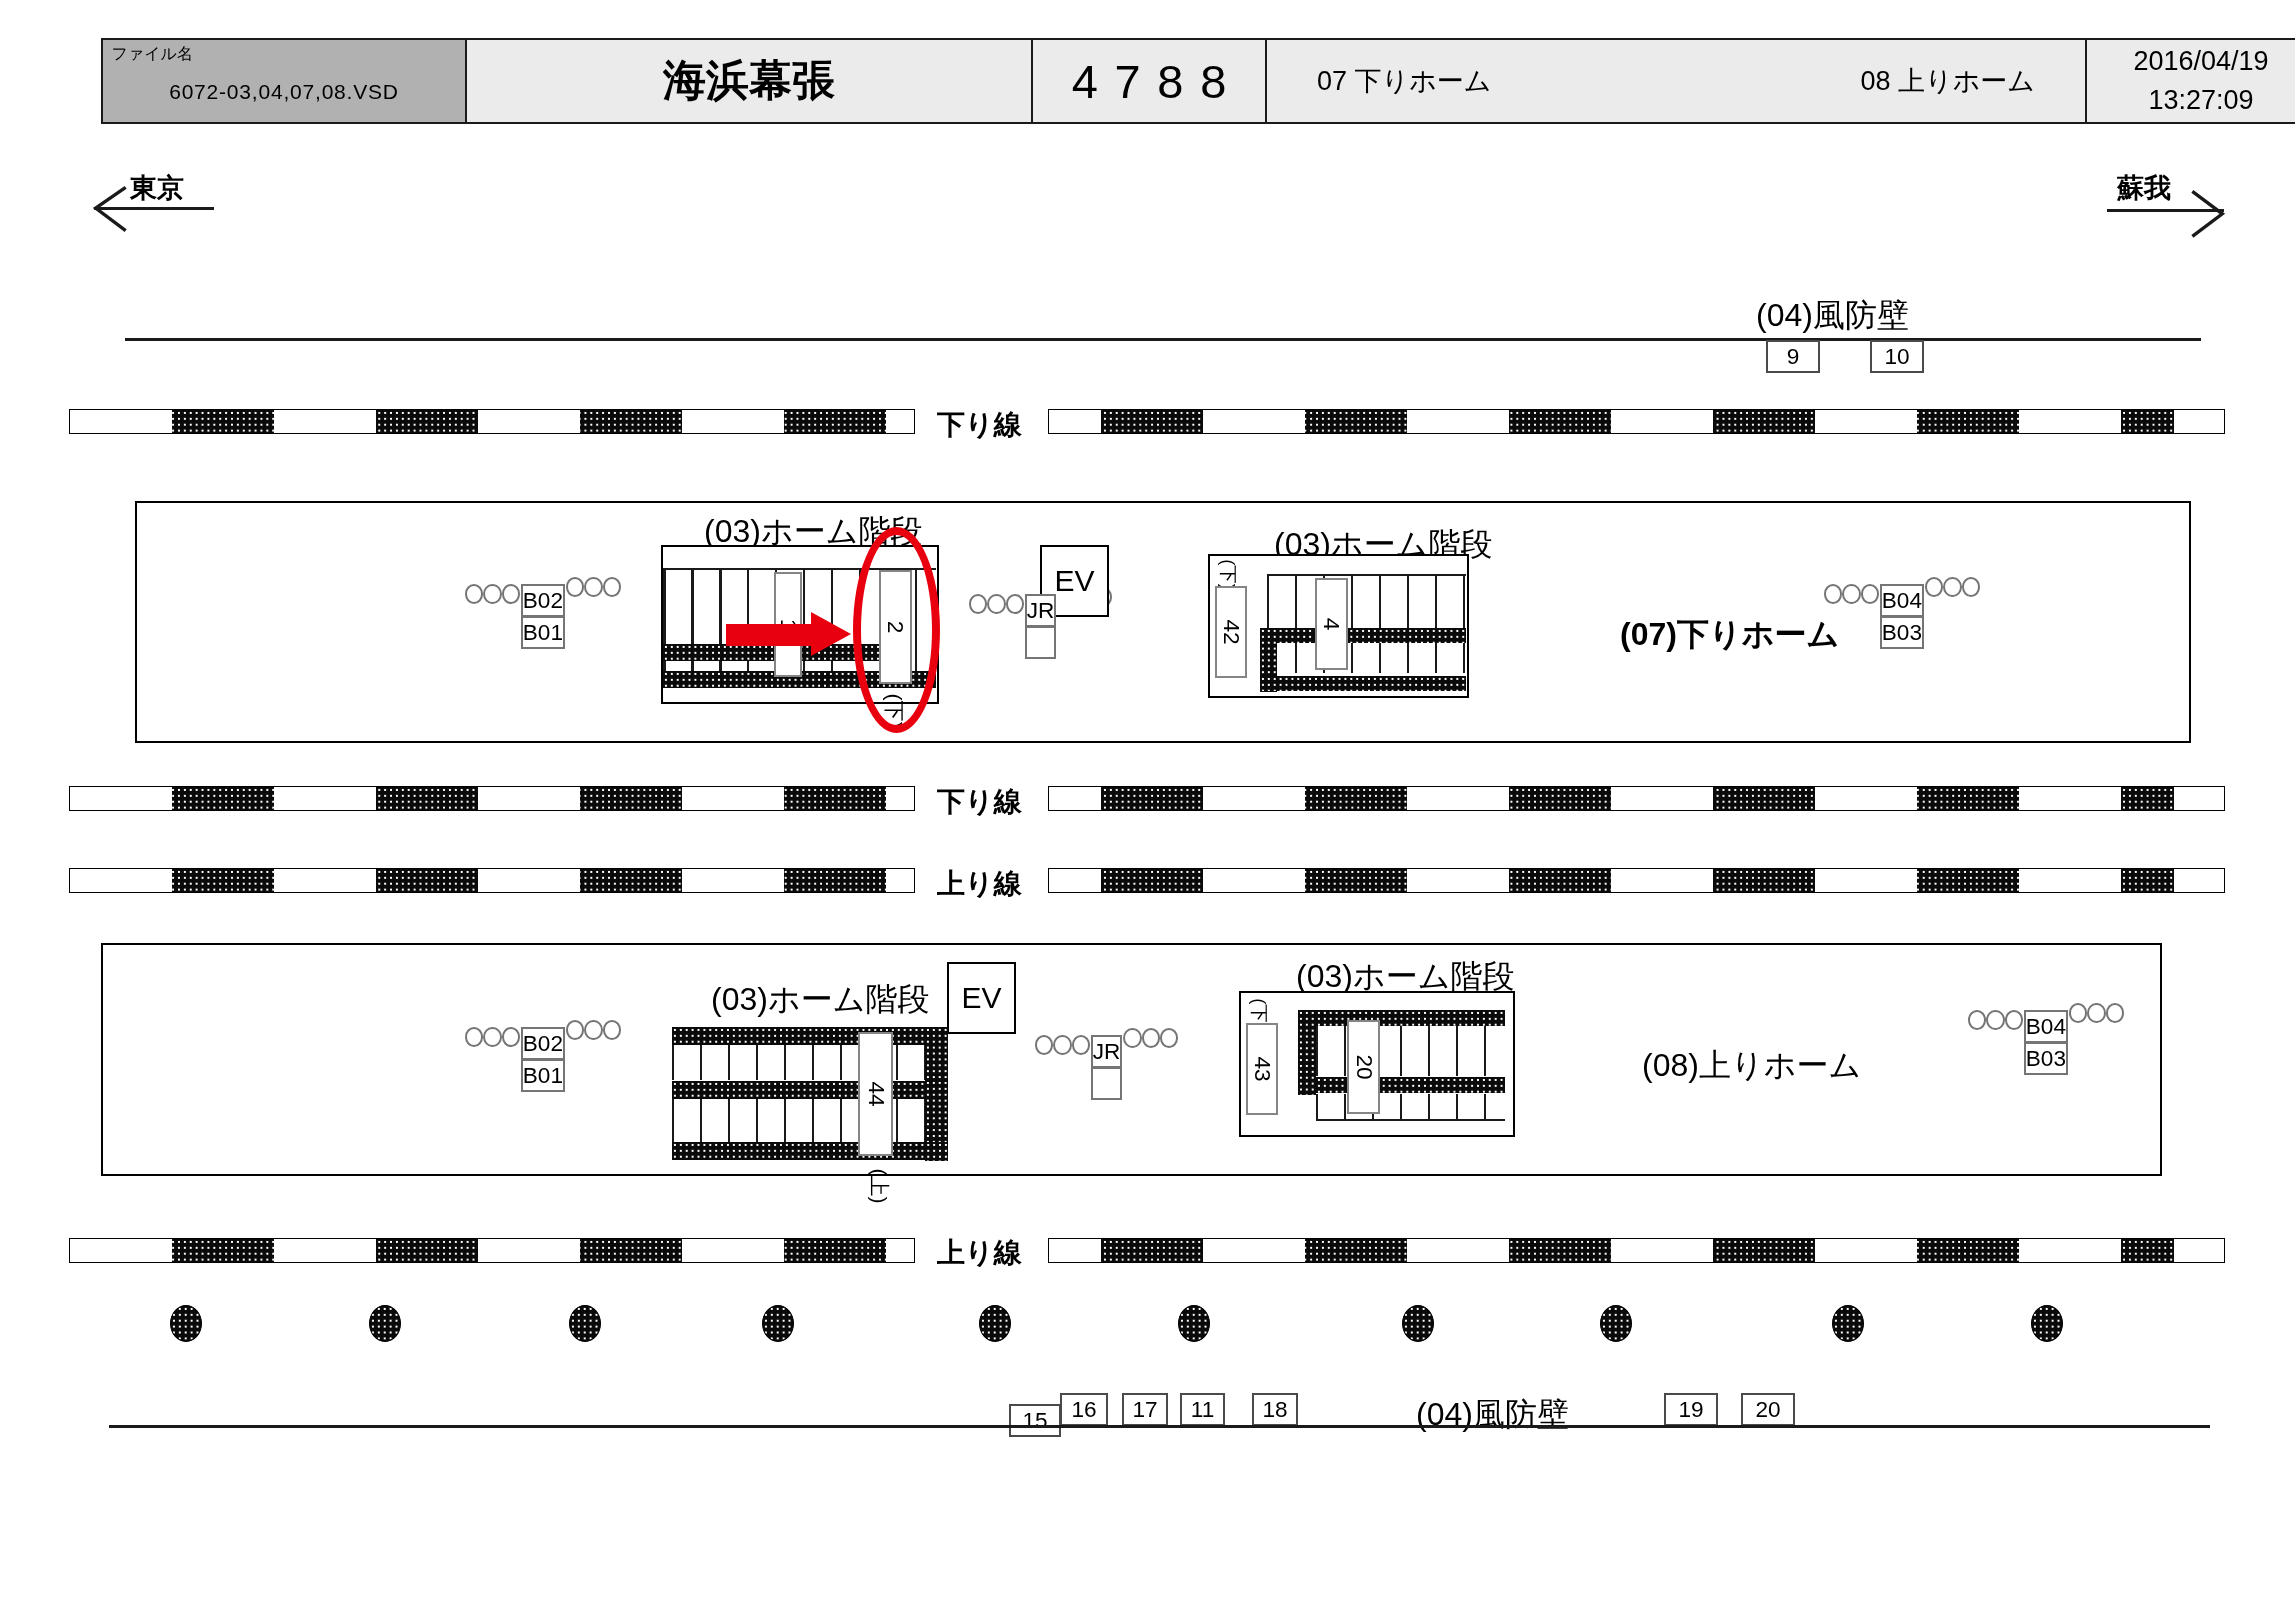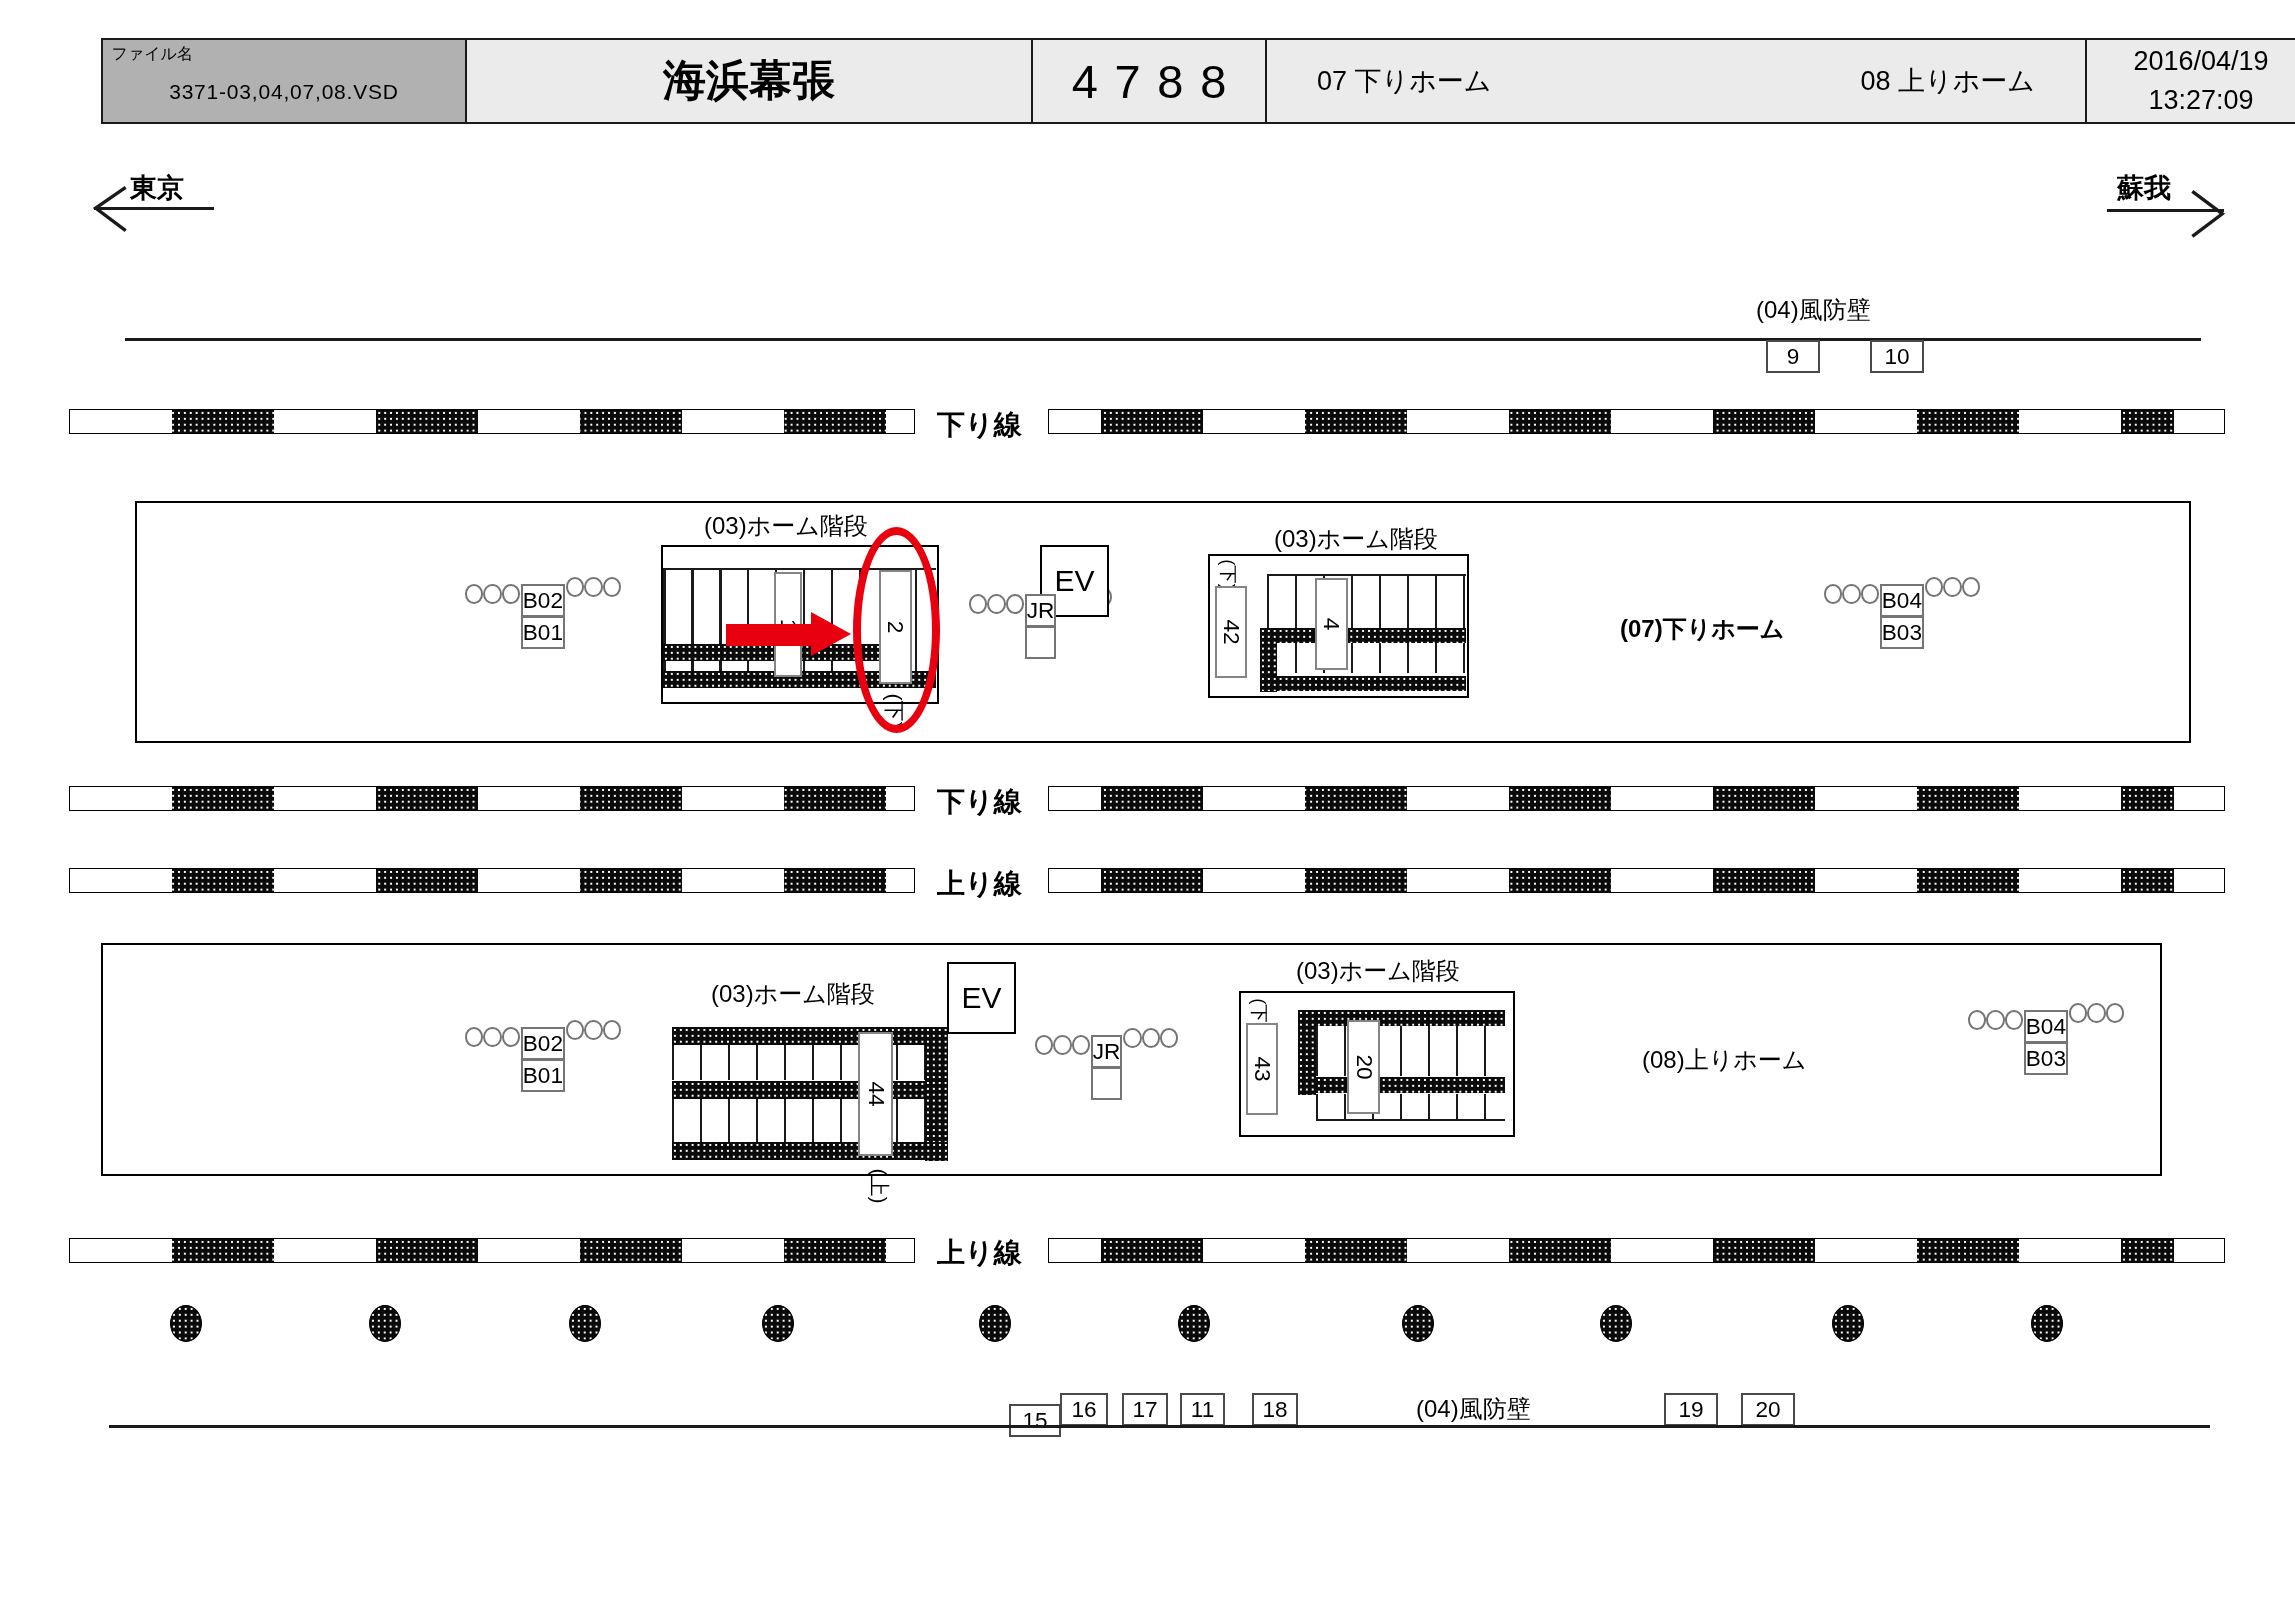--- a/index.html
+++ b/index.html
@@ -15,21 +15,21 @@
   .file-cell{background:#b1b1b1;}
   .file-label{position:absolute; left:8.4px; top:4.2px; font-size:16px;}
   .file-value{position:absolute; left:0; right:0; top:40px; text-align:center; font-size:21px; letter-spacing:0.8px;}
   .station-cell{display:flex; align-items:center; justify-content:center; font-size:43px; font-weight:bold;}
   .num-cell{display:flex; align-items:center; justify-content:center; font-size:47px; letter-spacing:16.7px; padding-left:16.7px;}
   .cat-cell{display:flex; flex-direction:column; justify-content:center; font-size:27px; gap:8.4px;}
   .cat-row{display:flex; padding:0 50px; justify-content:space-between;}
   .dt-cell{display:flex; flex-direction:column; justify-content:center; align-items:center; font-size:27px; gap:8.4px;}
   
   .hline{background:#1a1a1a; height:2.5px;}
-  .maplabel{font-size:24px; white-space:nowrap;}
+  .maplabel{font-size:32px; white-space:nowrap;}
   .dirlabel{font-size:27px; font-weight:bold; white-space:nowrap;}
   .dots{
     background-color:#0a0a0a;
     background-image:radial-gradient(circle at 2.9px 2.9px, #ffffff 1.3px, rgba(255,255,255,0) 1.5px);
     background-size:5.9px 5.9px;
   }
   .trackbar{
     height:25px; border:1.7px solid #000; background-color:#0a0a0a;
     background-image:
       repeating-linear-gradient(90deg, #ffffff 0 102px, rgba(255,255,255,0) 102px 204px),
@@ -61,21 +61,21 @@
   .red-head{width:0; height:0; border-top:22.6px solid transparent; border-bottom:22.6px solid transparent; border-left:40px solid #e8000f;}
 </style>
 </head>
 <body>
 
 <div id="canvas">
 
   <div class="abs hdr" style="left:53px; top:38px; width:2216px; height:86px;">
     <div class="hc file-cell" style="width:364px;">
       <div class="file-label">ファイル名</div>
-      <div class="file-value">3371-03,04,07,08.VSD</div>
+      <div class="file-value">6072-03,04,07,08.VSD</div>
     </div>
     <div class="hc station-cell" style="width:566px;">
       <span>海浜幕張</span>
     </div>
     <div class="hc num-cell" style="width:234px;">
       <span>4788</span>
     </div>
     <div class="hc cat-cell" style="width:820px;">
       <div class="cat-row">
         <span>07 下りホーム</span>

